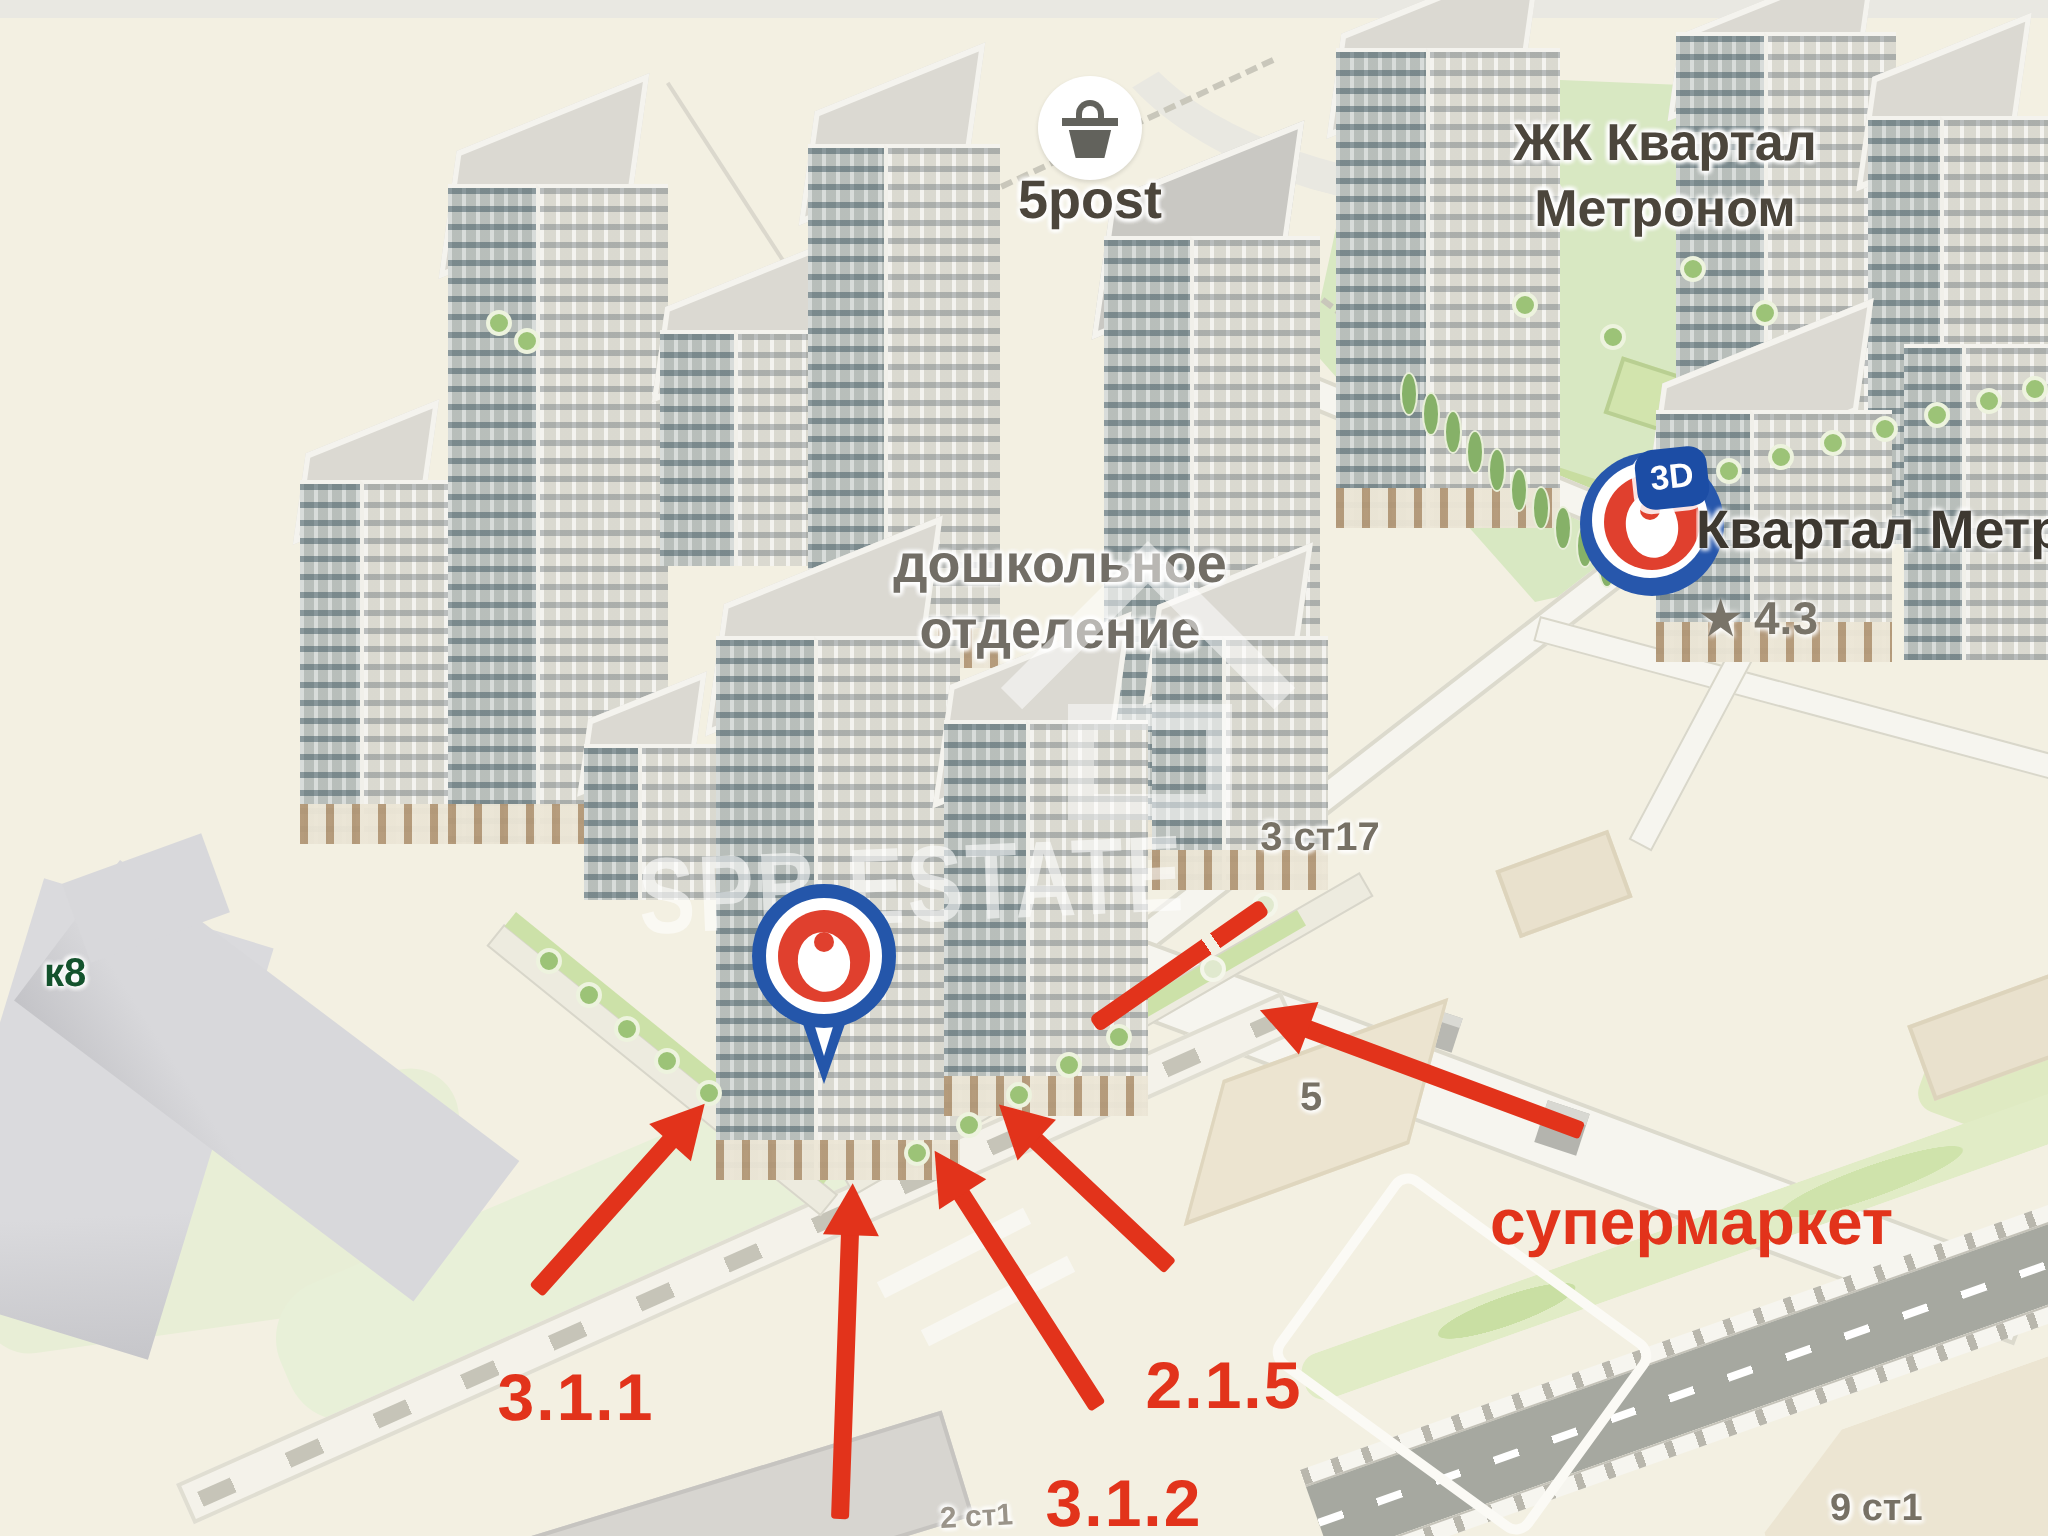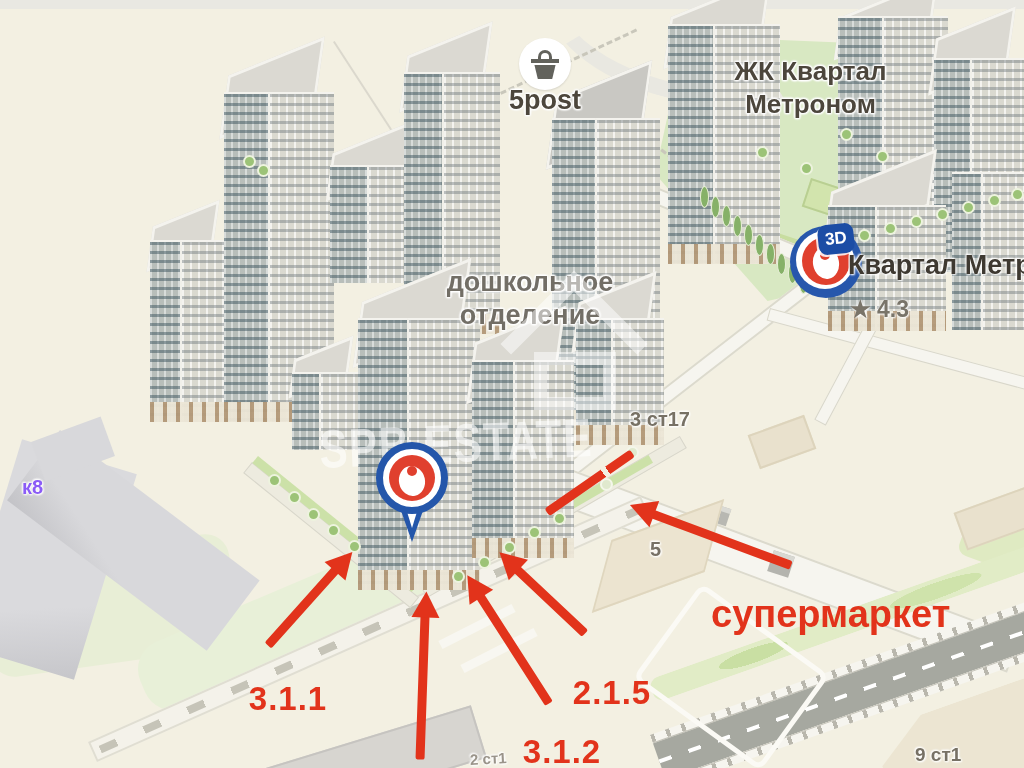--- a/index.html
+++ b/index.html
@@ -221,29 +221,29 @@
       <div class="pop" style="left: 788px; top: 262px;"></div>
       <div class="pop" style="left: 799px; top: 271.5px;"></div>
     </div>
 
   <div class="abs" style="left:519px;top:38px;width:52px;height:52px;background:#fff;border-radius:50%;box-shadow:0 1px 2px rgba(0,0,0,.12)">
     <div class="abs" style="left:19px;top:12px;width:14px;height:9px;border:3px solid #62625c;border-bottom:none;border-radius:8px 8px 0 0"></div>
     <div class="abs" style="left:12px;top:21px;width:28px;height:4px;background:#62625c"></div>
     <div class="abs" style="left:14px;top:27px;width:24px;height:14px;background:#62625c;clip-path:polygon(6% 0,94% 0,80% 100%,20% 100%)"></div>
   </div>
   <div class="mlabel" style="left:490px;top:84px;width:110px;font-size:27px">5post</div>
-  <div class="mlabel" style="left:708px;top:55px;width:205px">
+  <div class="mlabel" style="left:730px;top:55px;width:205px">
     <div>ЖК Квартал</div>
     <div>Метроном</div>
   </div>
   <div class="mlabel" style="left:380px;top:266px;width:300px;font-size:27px;color:#726e66">
     <div>дошкольное</div>
     <div>отделение</div>
   </div>
-  <div class="glabel" style="left:22px;top:476px;color:#8b5cf6">к8</div>
+  <div class="glabel" style="left:22px;top:476px;color:#14532d">к8</div>
   <div class="glabel" style="left:615px;top:408px;width:90px;text-align:center">3 ст17</div>
   <div class="glabel" style="left:650px;top:538px">5</div>
   <div class="glabel" style="left:915px;top:744px;font-size:19px">9 ст1</div>
   <div class="glabel" style="left:470px;top:750px;font-size:15px;color:#9a948a;transform:rotate(-3deg)">2 ст1</div>
 
   <div class="abs" style="left:522px;top:292px;width:104px;height:104px;border-top:15px solid rgba(255,255,255,.5);border-right:15px solid rgba(255,255,255,.5);transform:rotate(-45deg)"></div>
   <div class="abs" style="left:534px;top:352px;width:82px;height:58px;border:13px solid rgba(255,255,255,.5)"></div>
   <div class="abs" style="left:318px;top:418px;font-size:54px;font-weight:700;letter-spacing:2px;color:rgba(255,255,255,.58);transform:rotate(-2.5deg) scaleX(.78);transform-origin:0 0;white-space:nowrap">SPB ESTATE</div>
 
   <div class="abs" style="left:790px;top:226px;width:72px;height:72px">
@@ -268,18 +268,18 @@
     <div class="abs" style="left:27px;top:26px;width:26px;height:30px;border-radius:50%;background:#fff;transform:rotate(-12deg)"></div>
     <div class="abs" style="left:35px;top:26px;width:10px;height:10px;border-radius:50%;background:#e0402e"></div>
   </div>
 
   <div class="abs" style="left:547px;top:508px;width:104px;height:9px;border-radius:3px;transform:rotate(-34.8deg);transform-origin:0 50%;background:linear-gradient(90deg,#e2331b 0 66%,rgba(226,51,27,0) 66% 71%,#e2331b 71%)"></div>
   <div class="arrow" style="left:268px;top:641px;width:102px;transform:rotate(-48.2deg)"></div>
   <div class="arrow" style="left:420px;top:755px;width:144px;transform:rotate(-88deg)"></div>
   <div class="arrow" style="left:549px;top:699px;width:128px;transform:rotate(-122.7deg)"></div>
   <div class="arrow" style="left:585px;top:629px;width:94px;transform:rotate(-136.7deg)"></div>
   <div class="arrow" style="left:791px;top:561px;width:148px;transform:rotate(-159.6deg)"></div>
-  <div class="rlabel" style="left:711px;top:593px;width:200px;font-size:38px;letter-spacing:0">супермаркет</div>
+  <div class="rlabel" style="left:745px;top:593px;width:200px;font-size:32px;letter-spacing:0">супермаркет</div>
   <div class="rlabel" style="left:240px;top:680px;width:96px">3.1.1</div>
   <div class="rlabel" style="left:564px;top:674px;width:96px">2.1.5</div>
   <div class="rlabel" style="left:514px;top:733px;width:96px">3.1.2</div>
 
 </div>
 
 </body></html>

